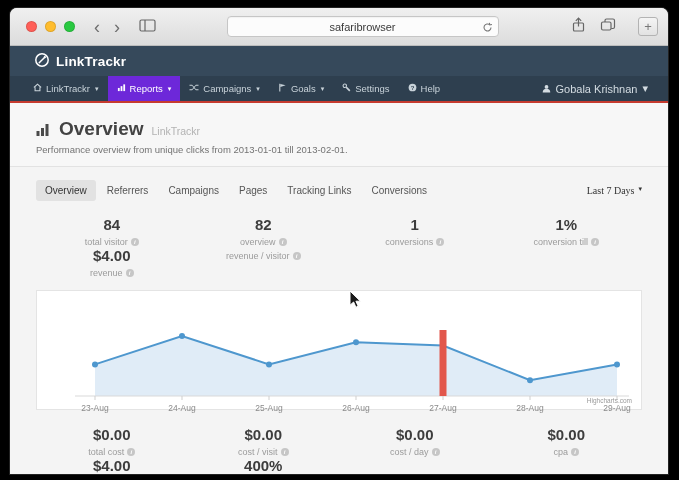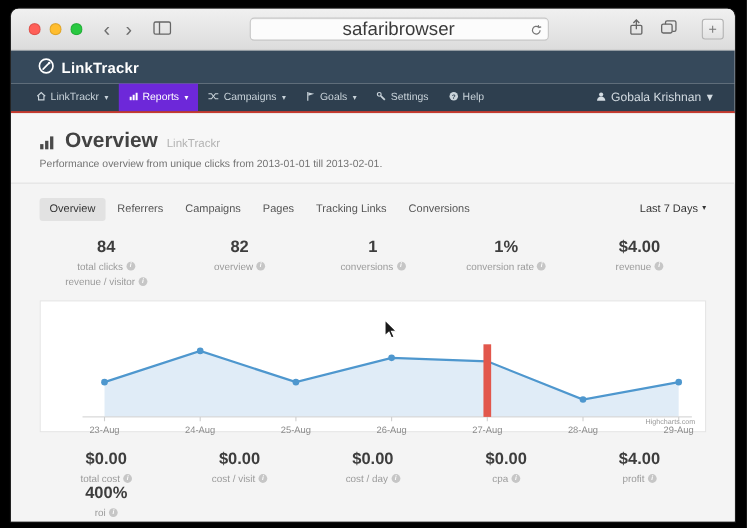--- a/index.html
+++ b/index.html
@@ -6,21 +6,21 @@
   html,body{width:679px;height:480px}
   body{background:#000;font-family:"Liberation Sans",sans-serif;position:relative;overflow:hidden}
   .window{position:absolute;left:10px;top:8px;width:658px;height:466px;background:#f5f5f5;border-radius:7px 7px 0 0;overflow:hidden;display:flex;flex-direction:column;box-shadow:0 0 0 1px #222}
   
   .toolbar{height:38px;background:linear-gradient(#f0f0f0,#dcdcdc);border-bottom:1px solid #bdbdbd;display:flex;align-items:center;padding:0 10px;flex:0 0 auto}
   .traffic{display:flex;gap:8px;margin:0 12px 0 6px}
   .light{width:11px;height:11px;border-radius:50%;border:1px solid rgba(0,0,0,.12)}
   .light.red{background:#ff5f58}.light.yellow{background:#ffbd2e}.light.green{background:#29c941}
   .navbtn{font-size:18px;color:#6e6e6e;padding:0 7px;line-height:20px;background:none;border:none;font-family:inherit}
   .sidebar-btn{margin:0 4px 0 12px;display:flex;background:none;border:none;color:#666}
-  .urlbar{flex:0 0 272px;margin-left:auto;margin-right:auto;height:21px;background:#fcfcfc;border:1px solid #c6c6c6;border-radius:4px;display:flex;align-items:center;justify-content:center;position:relative;font-size:17px;color:#3a3a3a;box-shadow:inset 0 1px 1px rgba(0,0,0,.04)}
+  .urlbar{flex:0 0 272px;margin-left:auto;margin-right:auto;height:21px;background:#fcfcfc;border:1px solid #c6c6c6;border-radius:4px;display:flex;align-items:center;justify-content:center;position:relative;font-size:11px;color:#3a3a3a;box-shadow:inset 0 1px 1px rgba(0,0,0,.04)}
   .urlbar .refresh{position:absolute;right:5px;top:4px;background:none;border:none;display:flex}
   .tb-right{display:flex;align-items:center;gap:14px;margin-left:6px}
   .tb-icon{background:none;border:none;display:flex}
   .plus-btn{width:20px;height:19px;border:1px solid #b3b3b3;border-radius:3px;background:linear-gradient(#f4f4f4,#e2e2e2);color:#777;font-size:13px;line-height:16px;text-align:center;margin-left:8px;font-family:inherit}
   
   .site-header{height:30px;background:#36495b;display:flex;align-items:center;padding:0 24px;flex:0 0 auto}
   .brand{display:flex;align-items:center;gap:6px;color:#fff;font-size:13.5px;font-weight:bold;letter-spacing:.2px;background:none;border:none;font-family:inherit}
   
   .site-nav{height:27px;background:#2e3f4f;border-bottom:2px solid #c63b2f;display:flex;align-items:stretch;padding:0 14px;flex:0 0 auto;font-size:9.5px;color:#c9d3da}
   .nav-item{display:flex;align-items:center;gap:4px;padding:0 9px;background:none;border:none;color:inherit;font-size:inherit;font-family:inherit}
@@ -31,23 +31,23 @@
   .content{flex:1;background:#f4f4f4;overflow:hidden;display:flex;flex-direction:column}
   .page-head{padding:15px 26px 11px;border-bottom:1px solid #e2e2e2;background:#f7f7f7}
   .title-row{display:flex;align-items:baseline;gap:8px}
   .title-row .ticon{align-self:center;display:flex}
   .page-title{font-size:19px;color:#434343;font-weight:bold}
   .title-suffix{font-size:10.5px;color:#b3b3b3}
   .page-subtitle{font-size:9.5px;color:#737373;margin-top:4px}
   .tabs-row{display:flex;align-items:center;padding:13px 26px 0;gap:2px}
   .tab{font-size:10px;color:#555;padding:5px 9px;border-radius:3px;background:none;border:none;font-family:inherit}
   .tab.active{background:#e2e2e2;color:#333}
-  .range-select{margin-left:auto;font-size:10px;color:#333;display:flex;align-items:flex-start;gap:4px;background:none;border:none;font-family:Liberation Sans, sans-serif}
+  .range-select{margin-left:auto;font-size:10px;color:#333;display:flex;align-items:flex-start;gap:4px;background:none;border:none;font-family:Liberation Serif, serif}
   .range-select .caret{font-size:7px}
-  .stats-row{display:grid;grid-template-columns:repeat(5,1fr);padding:15px 26px 4px;text-align:center}
+  .stats-row{display:grid;grid-template-columns:repeat(4,1fr);padding:15px 26px 4px;text-align:center}
   .stat-value{font-size:15px;font-weight:bold;color:#3d3d3d}
   .stat-label{font-size:9px;color:#9b9b9b;margin-top:4px;display:flex;align-items:center;justify-content:center;gap:3px}
   .info{width:8px;height:8px;border-radius:50%;background:#c6c6c6;color:#fff;font-size:6px;line-height:8px;text-align:center;display:inline-block;font-style:italic;font-weight:bold}
   .chart-panel{margin:8px 26px 0;background:#fff;border:1px solid #e4e4e4;position:relative;height:120px;padding:8px 8px 2px}
   .chart-panel svg{display:block;width:100%;height:128px}
   .chart-credit{position:absolute;right:9px;bottom:5px;font-size:6.5px;color:#999}
   .stats-row.bottom{padding-top:16px}
   
   .cursor{position:absolute;left:349px;top:291px;pointer-events:none}
 </style>
@@ -203,42 +203,42 @@
       <button class="range-select">
         <span>Last 7 Days</span>
         <span class="caret">▾</span>
       </button>
     </div>
 
     <div class="stats-row top">
       <div class="stat">
         <div class="stat-value">84</div>
         <div class="stat-label">
-            <span>total clicks</span>
+            <span>total visitor</span>
             <span class="info">i</span>
           </div>
       </div>
       <div class="stat">
         <div class="stat-value">82</div>
         <div class="stat-label">
             <span>overview</span>
             <span class="info">i</span>
           </div>
       </div>
       <div class="stat">
         <div class="stat-value">1</div>
         <div class="stat-label">
             <span>conversions</span>
             <span class="info">i</span>
           </div>
       </div>
       <div class="stat">
         <div class="stat-value">1%</div>
         <div class="stat-label">
-            <span>conversion rate</span>
+            <span>conversion till</span>
             <span class="info">i</span>
           </div>
       </div>
       <div class="stat">
         <div class="stat-value">$4.00</div>
         <div class="stat-label">
             <span>revenue</span>
             <span class="info">i</span>
           </div>
       </div>

